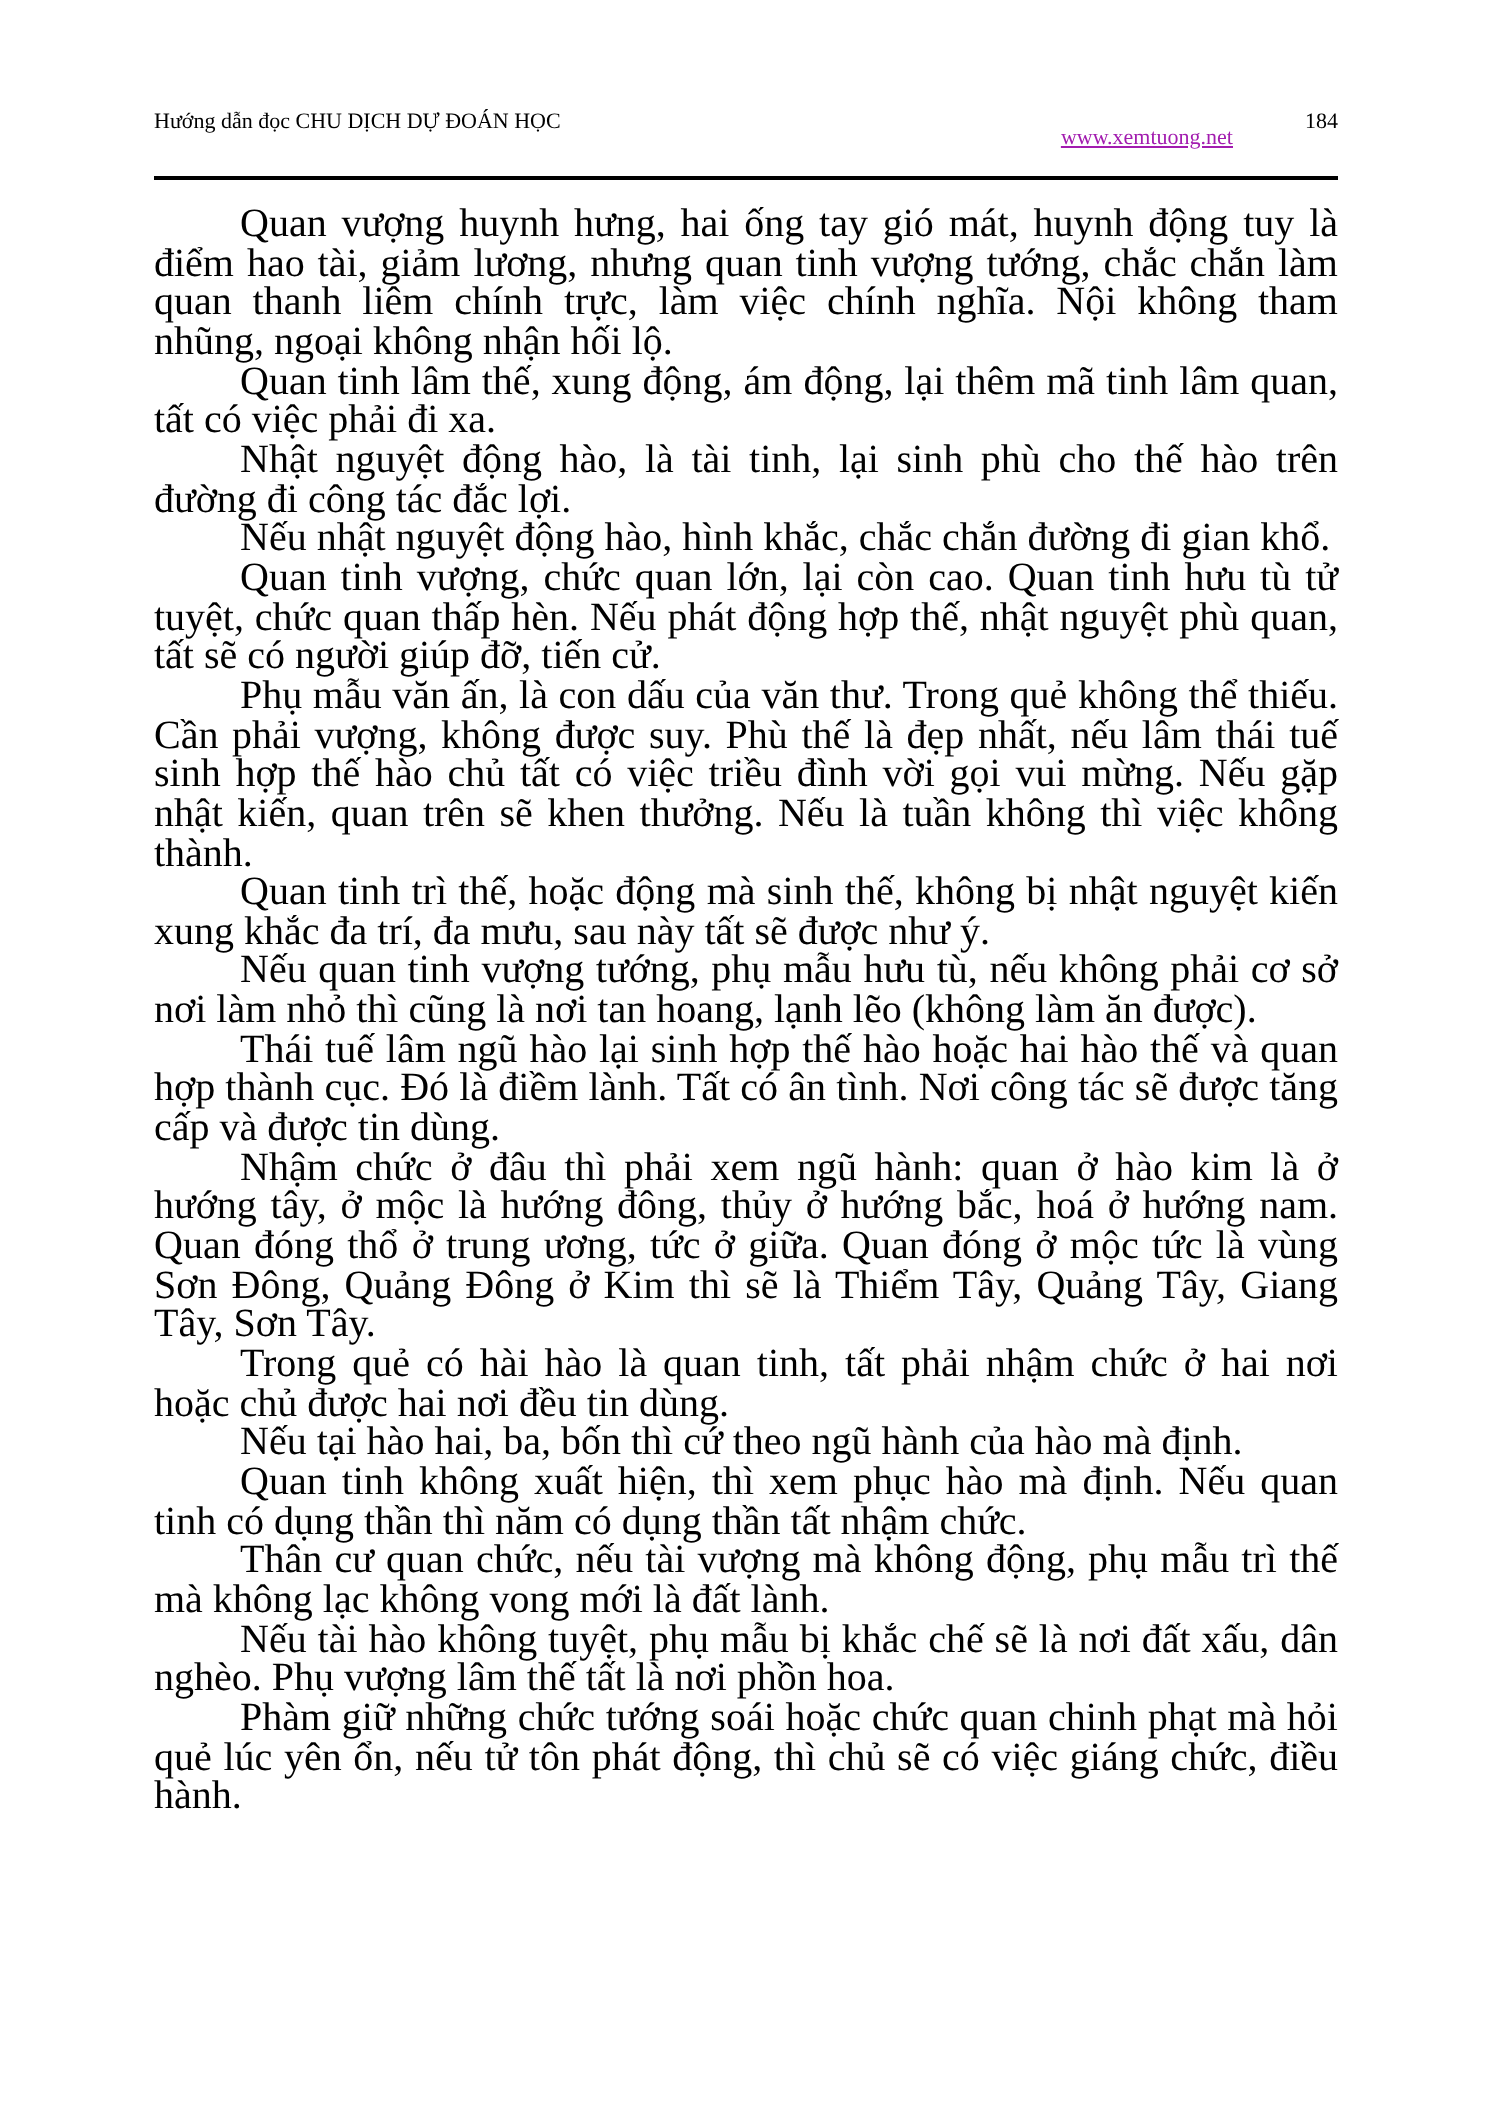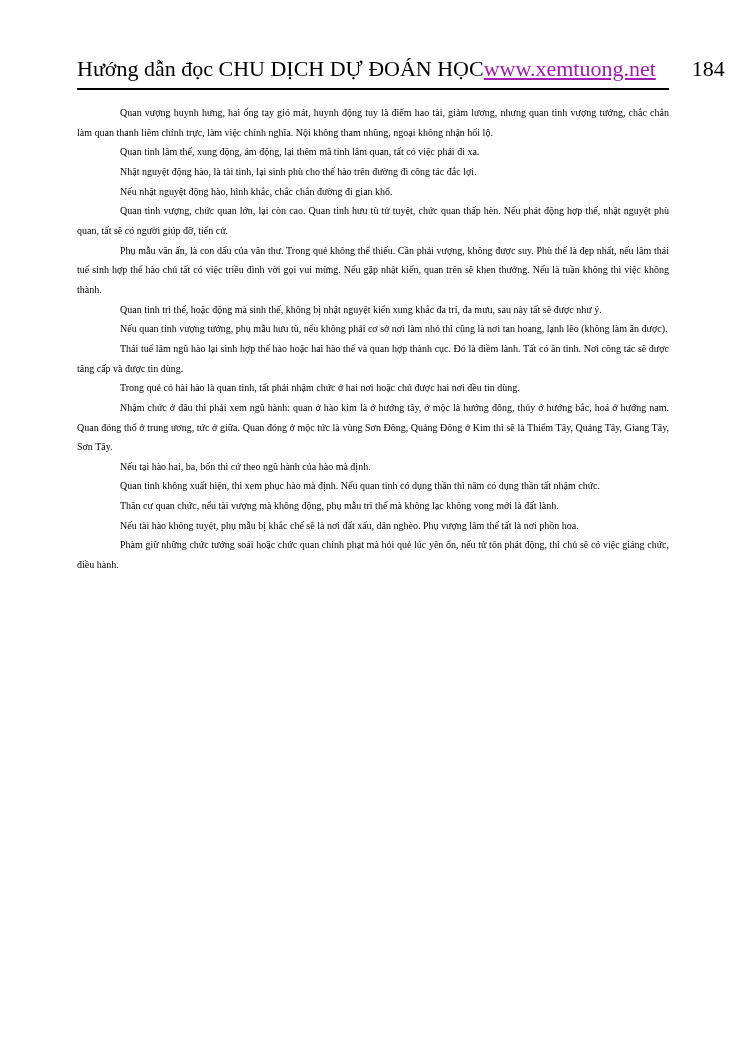--- a/index.html
+++ b/index.html
@@ -13,43 +13,43 @@
     height: 1053px;
     background: #ffffff;
     box-sizing: border-box;
     padding: 42px 75px 0 77px;
     font-family: "Liberation Serif", "DejaVu Serif", serif;
     color: #000000;
     overflow: hidden;
   }
   .header {
     display: flex;
-    align-items: flex-end;
-    font-size: 22px;
+    align-items: center;
+    font-size: 11px;
     line-height: 20px;
     white-space: nowrap;
   }
   .header-title {
     flex: 1 1 auto;
   }
   .site-link {
     text-decoration: underline;
     cursor: pointer;
   }
   .page-num {
     margin-left: 36px;
   }
   .header-rule {
     border: none;
     border-top: 2px solid #000000;
     margin: 9px 0 0 0;
   }
   .body-text {
     margin-top: 13px;
-    font-size: 10px;
+    font-size: 20px;
     line-height: 19.65px;
     text-align: justify;
   }
   .body-text p {
     margin: 0;
     text-indent: 43px;
   }
 </style>
 </head>
 <body>
@@ -64,21 +64,21 @@
   <div class="body-text">
       <p>Quan vượng huynh hưng, hai ống tay gió mát, huynh động tuy là điểm hao tài, giảm lương, nhưng quan tinh vượng tướng, chắc chắn làm quan thanh liêm chính trực, làm việc chính nghĩa. Nội không tham nhũng, ngoại không nhận hối lộ.</p>
       <p>Quan tinh lâm thế, xung động, ám động, lại thêm mã tinh lâm quan, tất có việc phải đi xa.</p>
       <p>Nhật nguyệt động hào, là tài tinh, lại sinh phù cho thế hào trên đường đi công tác đắc lợi.</p>
       <p>Nếu nhật nguyệt động hào, hình khắc, chắc chắn đường đi gian khổ.</p>
       <p>Quan tinh vượng, chức quan lớn, lại còn cao. Quan tinh hưu tù tử tuyệt, chức quan thấp hèn. Nếu phát động hợp thế, nhật nguyệt phù quan, tất sẽ có người giúp đỡ, tiến cử.</p>
       <p>Phụ mẫu văn ấn, là con dấu của văn thư. Trong quẻ không thể thiếu. Cần phải vượng, không được suy. Phù thế là đẹp nhất, nếu lâm thái tuế sinh hợp thế hào chủ tất có việc triều đình vời gọi vui mừng. Nếu gặp nhật kiến, quan trên sẽ khen thưởng. Nếu là tuần không thì việc không thành.</p>
       <p>Quan tinh trì thế, hoặc động mà sinh thế, không bị nhật nguyệt kiến xung khắc đa trí, đa mưu, sau này tất sẽ được như ý.</p>
       <p>Nếu quan tinh vượng tướng, phụ mẫu hưu tù, nếu không phải cơ sở nơi làm nhỏ thì cũng là nơi tan hoang, lạnh lẽo (không làm ăn được).</p>
       <p>Thái tuế lâm ngũ hào lại sinh hợp thế hào hoặc hai hào thế và quan hợp thành cục. Đó là điềm lành. Tất có ân tình. Nơi công tác sẽ được tăng cấp và được tin dùng.</p>
+      <p>Nhậm chức ở đâu thì phải xem ngũ hành: quan ở hào kim là ở hướng tây, ở mộc là hướng đông, thủy ở hướng bắc, hoá ở hướng nam. Quan đóng thổ ở trung ương, tức ở giữa. Quan đóng ở mộc tức là vùng Sơn Đông, Quảng Đông ở Kim thì sẽ là Thiểm Tây, Quảng Tây, Giang Tây, Sơn Tây.</p>
       <p>Trong quẻ có hài hào là quan tinh, tất phải nhậm chức ở hai nơi hoặc chủ được hai nơi đều tin dùng.</p>
-      <p>Nhậm chức ở đâu thì phải xem ngũ hành: quan ở hào kim là ở hướng tây, ở mộc là hướng đông, thủy ở hướng bắc, hoá ở hướng nam. Quan đóng thổ ở trung ương, tức ở giữa. Quan đóng ở mộc tức là vùng Sơn Đông, Quảng Đông ở Kim thì sẽ là Thiểm Tây, Quảng Tây, Giang Tây, Sơn Tây.</p>
       <p>Nếu tại hào hai, ba, bốn thì cứ theo ngũ hành của hào mà định.</p>
       <p>Quan tinh không xuất hiện, thì xem phục hào mà định. Nếu quan tinh có dụng thần thì năm có dụng thần tất nhậm chức.</p>
       <p>Thân cư quan chức, nếu tài vượng mà không động, phụ mẫu trì thế mà không lạc không vong mới là đất lành.</p>
       <p>Nếu tài hào không tuyệt, phụ mẫu bị khắc chế sẽ là nơi đất xấu, dân nghèo. Phụ vượng lâm thế tất là nơi phồn hoa.</p>
       <p>Phàm giữ những chức tướng soái hoặc chức quan chinh phạt mà hỏi quẻ lúc yên ổn, nếu tử tôn phát động, thì chủ sẽ có việc giáng chức, điều hành.</p>
     </div>
 </div>
 
 </body></html>

